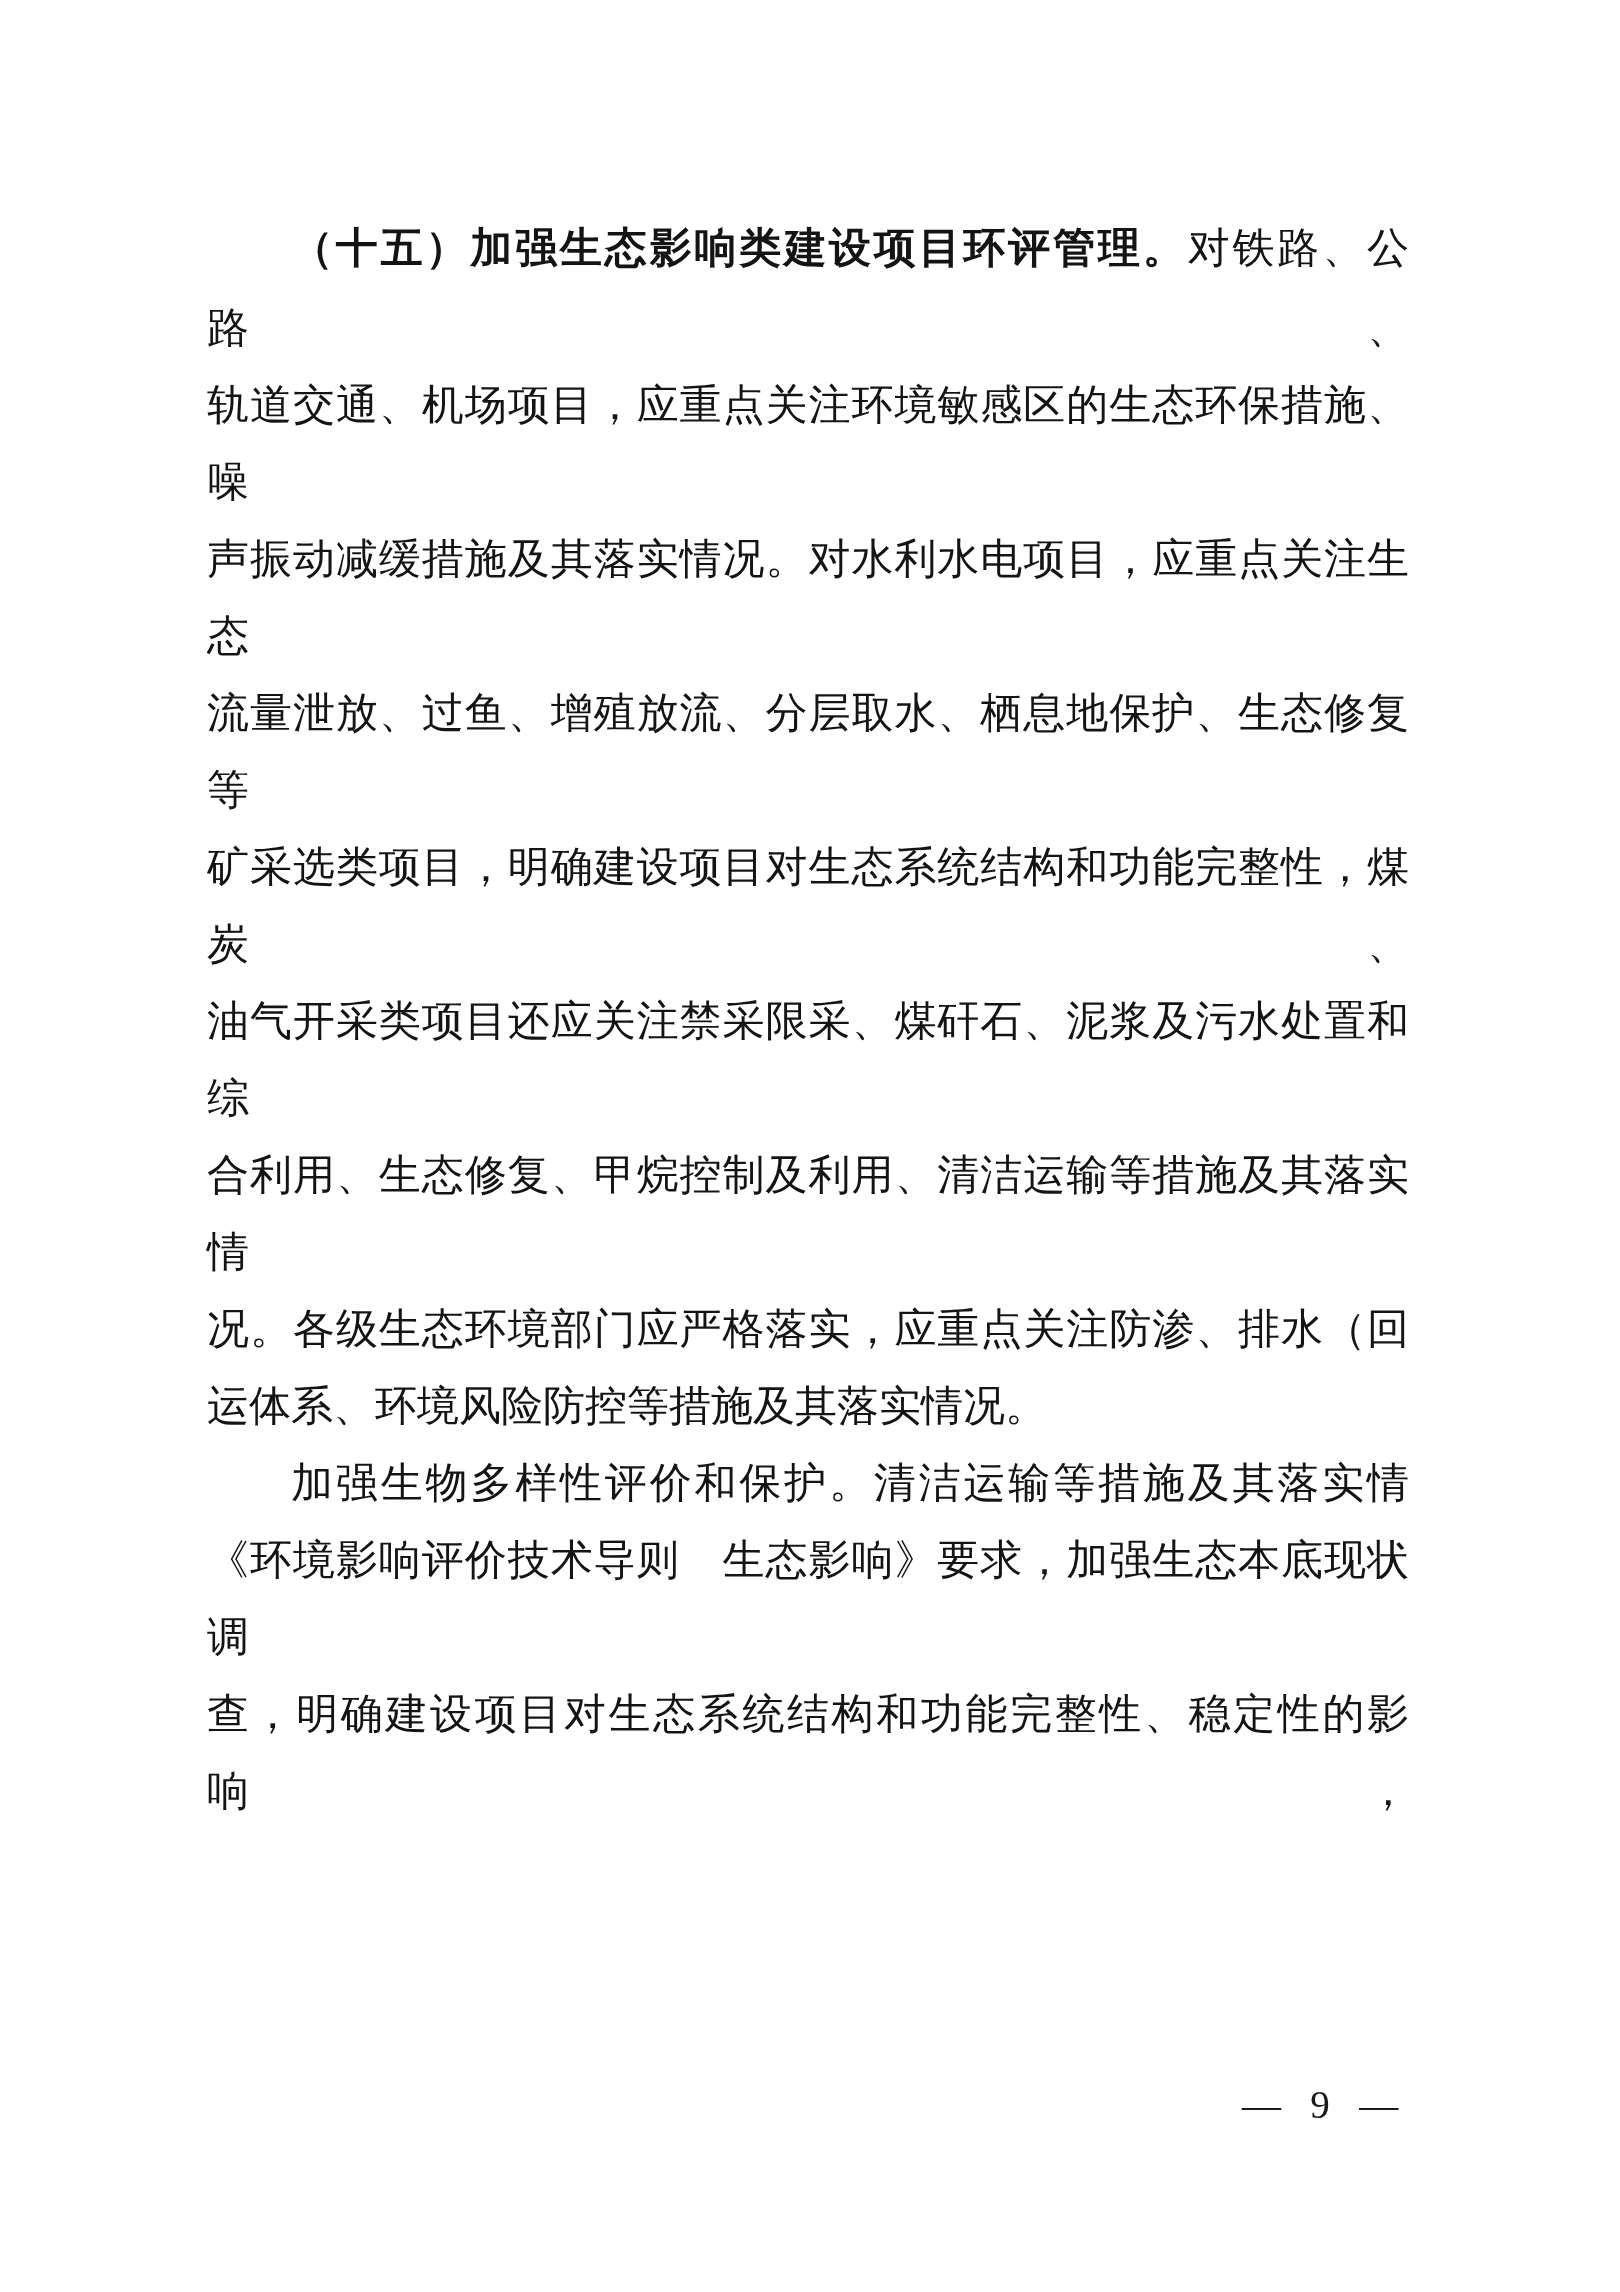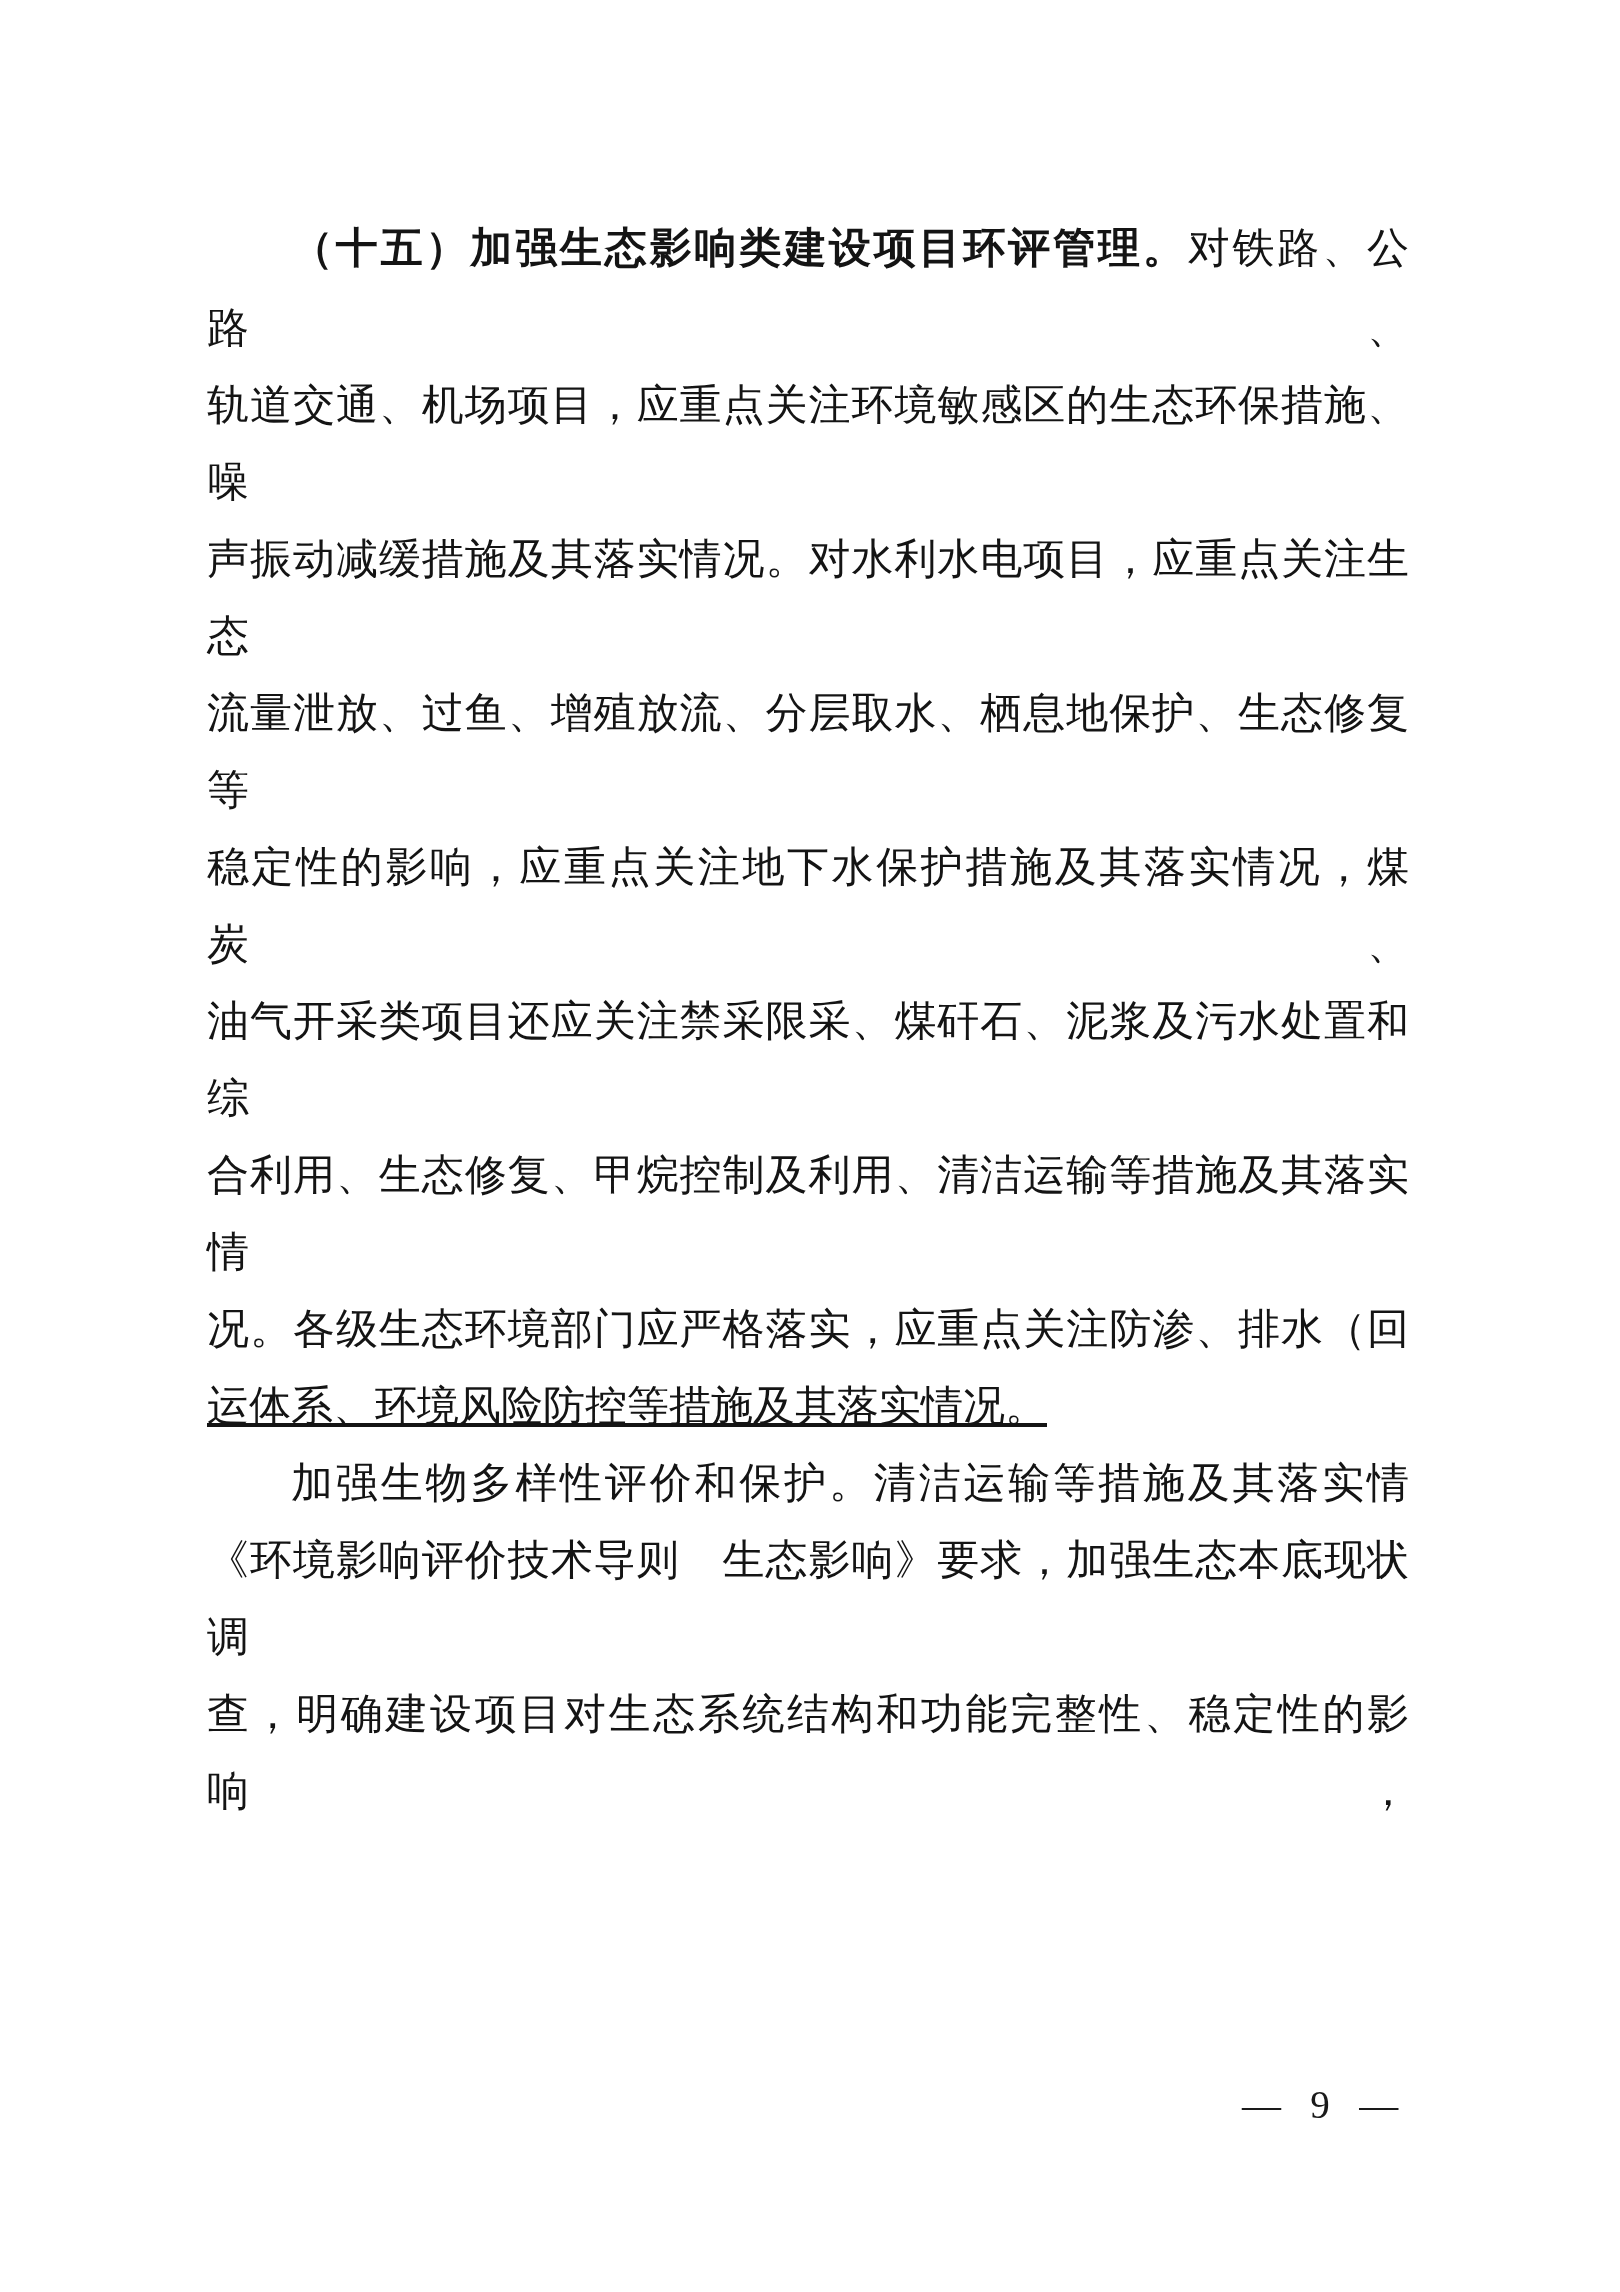--- a/index.html
+++ b/index.html
@@ -26,21 +26,20 @@
     line-height: 77px;
   }
   .line {
     text-align: justify;
     text-align-last: justify;
     text-justify: inter-character;
   }
   .line.last {
     text-align: right;
     text-align-last: left;
-    text-decoration: underline;
   }
   .line.indent {
     text-indent: 84px;
   }
   .seg { font-weight: 400; }
   .seg.bold { font-weight: 700; font-family: Liberation Mono, monospace; }
   .page-number {
     position: absolute;
     top: 2082px;
     right: 212px;
@@ -52,21 +51,21 @@
 </style>
 </head>
 <body>
 
 <div class="page">
   <div class="text-block" id="text-block">
       <div class="line indent"><span class="seg bold">（十五）加强生态影响类建设项目环评管理。</span><span class="seg">对铁路、公路、</span></div>
       <div class="line"><span class="seg">轨道交通、机场项目，应重点关注环境敏感区的生态环保措施、噪</span></div>
       <div class="line"><span class="seg">声振动减缓措施及其落实情况。对水利水电项目，应重点关注生态</span></div>
       <div class="line"><span class="seg">流量泄放、过鱼、增殖放流、分层取水、栖息地保护、生态修复等</span></div>
-      <div class="line"><span class="seg">稳定性的影响，应重点关注地下水保护措施及其落实情况，煤炭、</span></div>
+      <div class="line"><span class="seg">矿采选类项目，明确建设项目对生态系统结构和功能完整性，煤炭、</span></div>
       <div class="line"><span class="seg">油气开采类项目还应关注禁采限采、煤矸石、泥浆及污水处置和综</span></div>
       <div class="line"><span class="seg">合利用、生态修复、甲烷控制及利用、清洁运输等措施及其落实情</span></div>
       <div class="line"><span class="seg">况。各级生态环境部门应严格落实，应重点关注防渗、排水（回</span></div>
       <div class="line last"><span class="seg">运体系、环境风险防控等措施及其落实情况。</span></div>
       <div class="line indent"><span class="seg">加强生物多样性评价和保护。清洁运输等措施及其落实情</span></div>
       <div class="line"><span class="seg">《环境影响评价技术导则　生态影响》要求，加强生态本底现状调</span></div>
       <div class="line"><span class="seg">查，明确建设项目对生态系统结构和功能完整性、稳定性的影响，</span></div>
     </div>
   <div class="page-number">— 9 —</div>
 </div>

